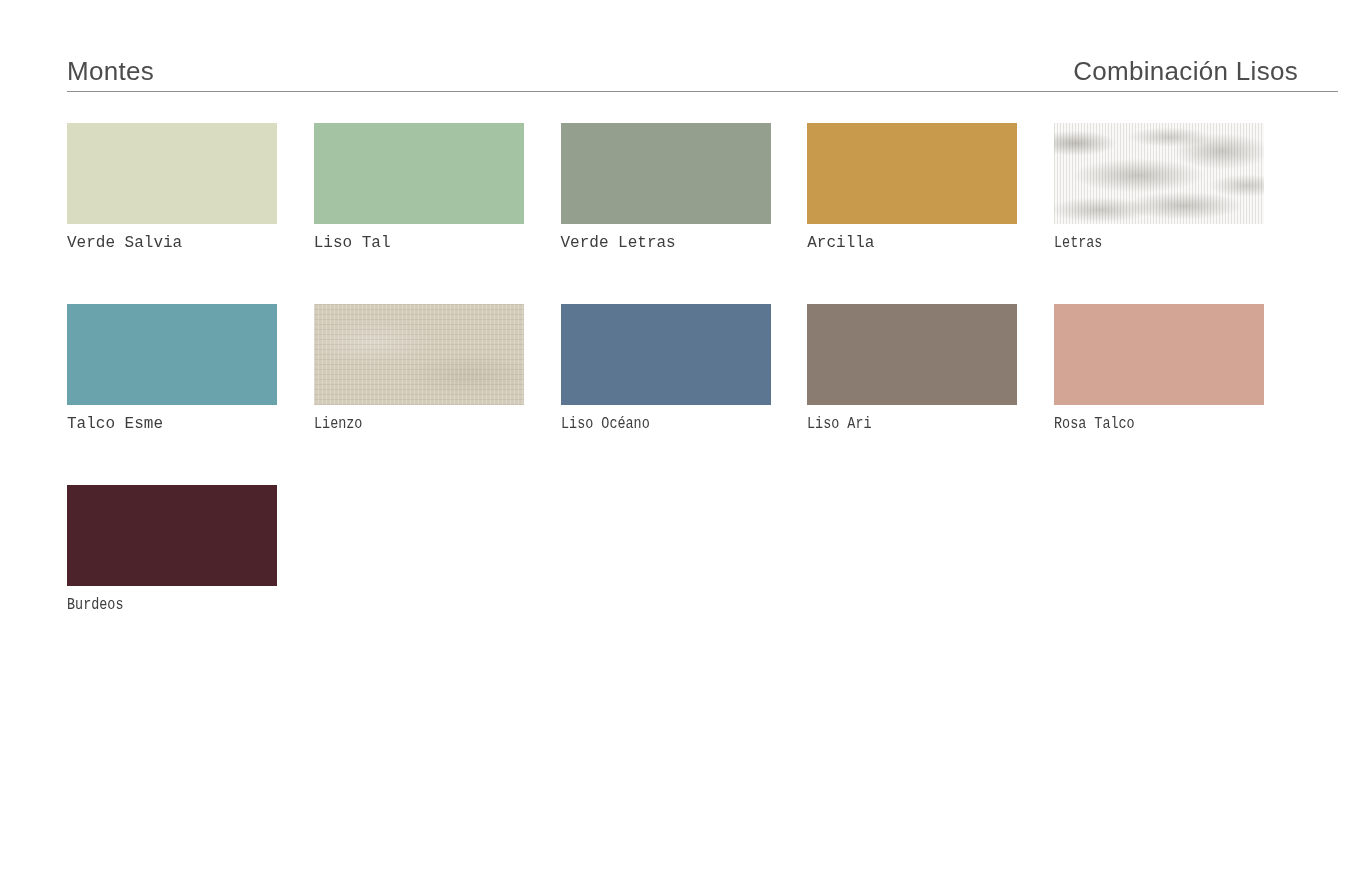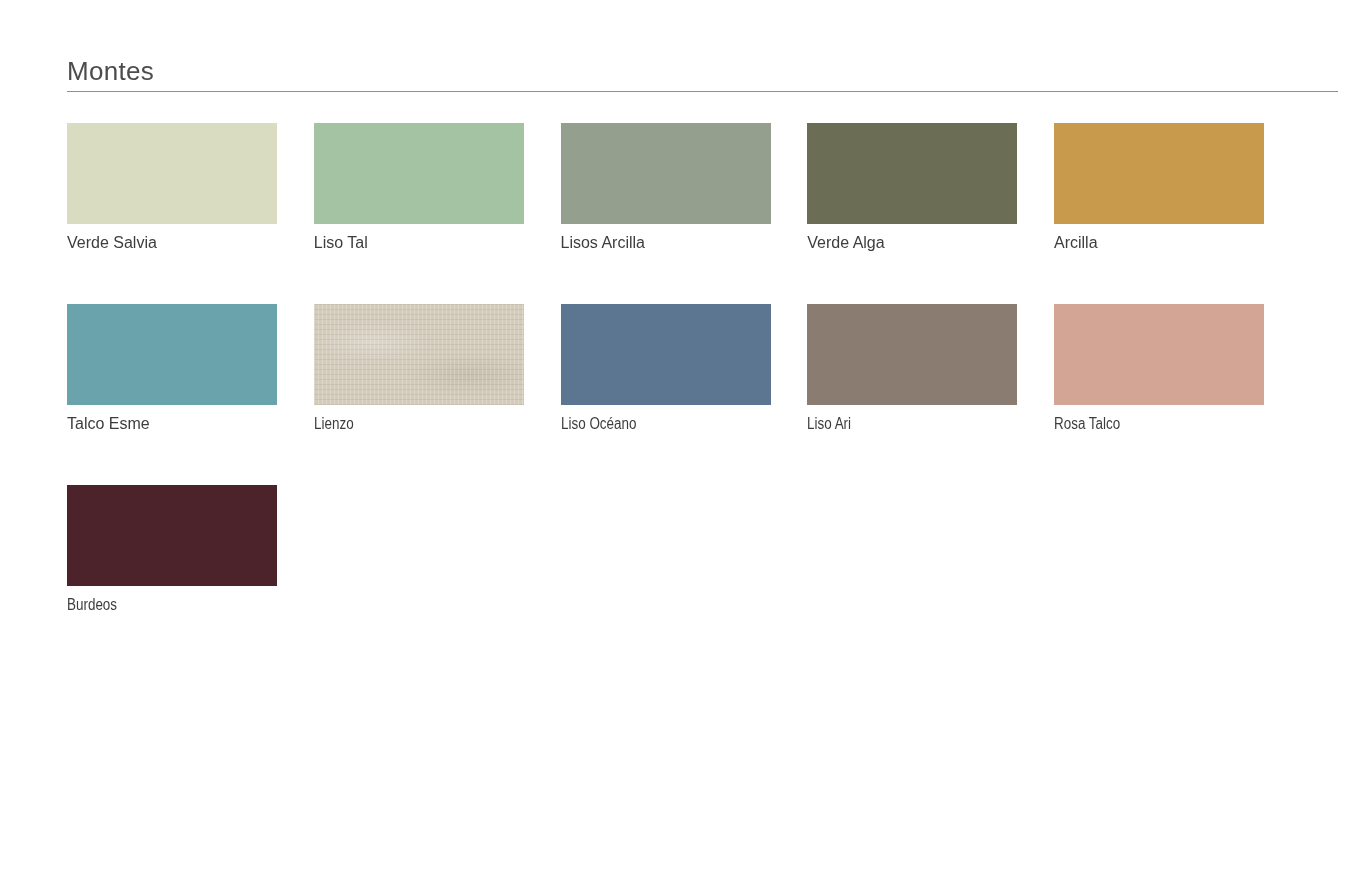--- a/index.html
+++ b/index.html
@@ -47,20 +47,21 @@
     left: 67px;
     top: 123px;
     width: 1197px;
     display: grid;
     grid-template-columns: repeat(5, 210px);
     justify-content: space-between;
     row-gap: 51px;
   }
   .cell {
     width: 210px;
+    font-family: Liberation Mono, monospace;
   }
   .chip {
     width: 210px;
     height: 101px;
   }
   .label {
     margin-top: 9px;
     font-size: 16px;
     line-height: 20px;
     color: #3d3d3d;
@@ -91,42 +92,43 @@
       radial-gradient(ellipse 95px 32px at 74% 70%, rgba(128,118,98,0.14), rgba(128,118,98,0) 70%);
   }
 </style>
 </head>
 <body>
 
 <div class="page">
 
   <div class="header">
     <div class="title-left">Montes</div>
+    <div class="title-right">Combinación Lisos</div>
   </div>
 
   <div class="grid" id="swatch-grid">
       <div class="cell">
       <div class="chip" style="background-color: rgb(218, 220, 193);"></div>
       <div class="label">Verde Salvia</div>
     </div>
       <div class="cell">
       <div class="chip" style="background-color: rgb(164, 195, 162);"></div>
       <div class="label">Liso Tal</div>
     </div>
       <div class="cell">
       <div class="chip" style="background-color: rgb(148, 160, 141);"></div>
-      <div class="label">Lisos Arcilla</div>
-    </div>
-      <div class="cell">
-      <div class="chip" style="background-color: rgb(107, 109, 85);"></div>
-      <div class="label">Verde Alga</div>
+      <div class="label">Verde Letras</div>
     </div>
       <div class="cell">
       <div class="chip" style="background-color: rgb(200, 154, 76);"></div>
       <div class="label">Arcilla</div>
+    </div>
+      <div class="cell">
+      <div class="chip tex-distressed-white" style="background-color: rgb(250, 249, 247);"></div>
+      <div class="label condensed">Letras</div>
     </div>
       <div class="cell">
       <div class="chip" style="background-color: rgb(106, 163, 171);"></div>
       <div class="label">Talco Esme</div>
     </div>
       <div class="cell">
       <div class="chip tex-linen" style="background-color: rgb(211, 204, 187);"></div>
       <div class="label condensed">Lienzo</div>
     </div>
       <div class="cell">

